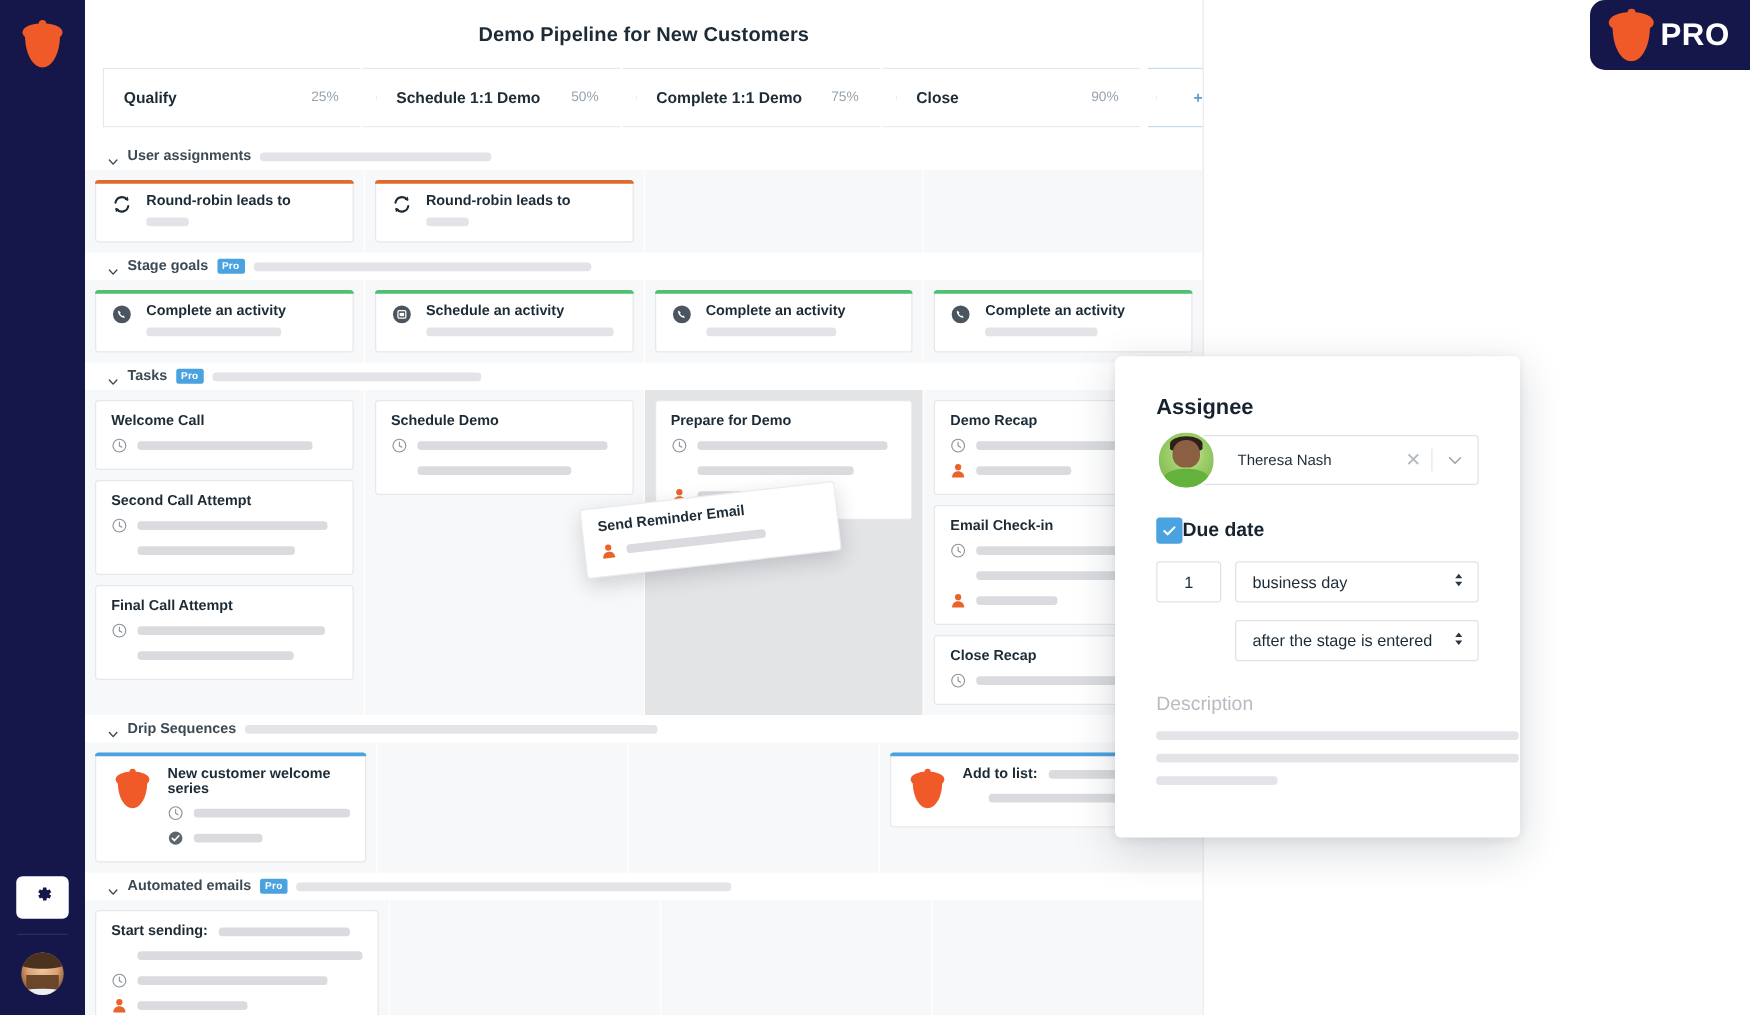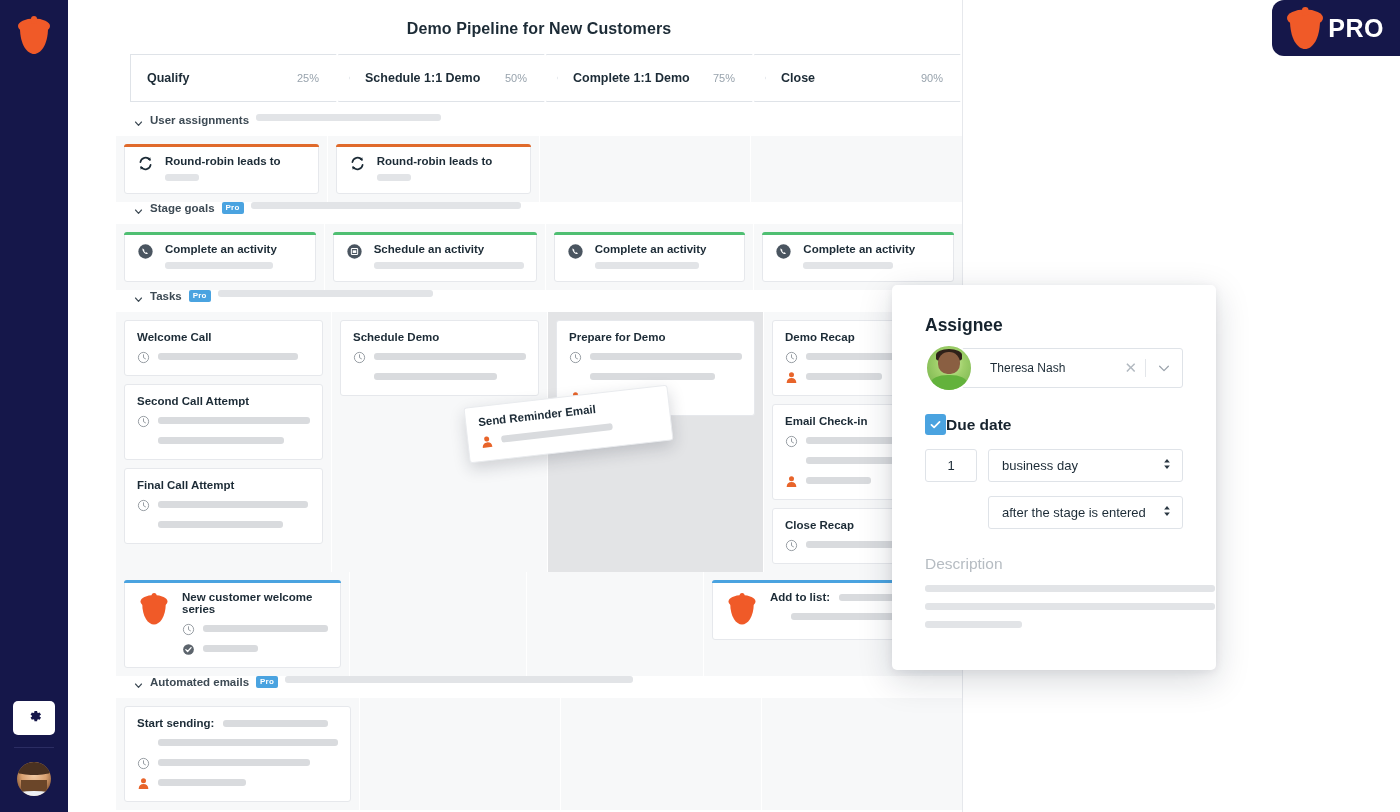--- a/index.html
+++ b/index.html
@@ -41,21 +41,20 @@
   .rail-avatar .collar {
     position:absolute; left:-5%; bottom:-6%; width:110%; height:22%;
     background:#eceff3; border-radius: 50% 50% 0 0;
   }
 
   
   .app {
     position: absolute; left: 68px; top: 0; width: 895px; height: 812px;
     background: #ffffff; border-right: 1px solid #e6e8ec;
     overflow: hidden;
-    padding-left: 48px;
   }
 
   .page-title {
     text-align: center; font-size: 16px; font-weight: 700; color: #1c2b36;
     padding: 20px 0 16px 0; letter-spacing: .1px;
   }
 
   
   .stages { position: relative; height: 48px; margin: 0 14px 0 14px; }
   .stage {
@@ -73,21 +72,21 @@
     position: absolute; top: 0; height: 48px;
     border: 1px solid #a8d4e8; background: #ffffff; color: #5b9bd0;
     font-size: 12.5px; font-weight: 700;
     display: flex; align-items: center; justify-content: center;
     clip-path: polygon(0 0, calc(100% - 16px) 0, 100% 50%, calc(100% - 16px) 100%, 0 100%, 16px 50%);
   }
 
   
   .board { margin-top: 12px; }
   .sec-head {
-    display: flex; align-items: flex-start; gap: 7px;
+    display: flex; align-items: center; gap: 7px;
     padding: 0 0 0 18px; height: 22px;
   }
   .caret { width: 9px; height: 9px; flex: 0 0 auto; }
   .sec-title { font-size: 11.5px; font-weight: 600; color: #3d4a54; white-space: nowrap; }
   .pro-pill {
     font-size: 8px; font-weight: 700; color: #ffffff; background: #4aa3e0;
     border-radius: 2px; padding: 1px 4px 1px 4px; line-height: 1.2;
     letter-spacing: .2px;
   }
   .sec-bar { height: 7px; border-radius: 3px; background: #e2e4e7; }
@@ -496,20 +495,27 @@
               <div class="card-title">Close Recap</div>
               <div class="card-row">
                 <span class="icon-sm"><svg viewBox="0 0 16 16" width="13" height="13">
                     <circle cx="8" cy="8" r="6.3" fill="none" stroke="#8b9299" stroke-width="1.1"></circle>
                     <path d="M8 4.6 L8 8.2 L10.4 9.6" fill="none" stroke="#8b9299" stroke-width="1.1" stroke-linecap="round"></path>
                   </svg></span>
                 <span class="skel" style="width: 152px;"></span>
               </div>
             </div>
           </div>
+        </div>
+        <div class="sec-head">
+          <span class="caret"><svg viewBox="0 0 12 12" width="9" height="9">
+              <path d="M2 4 L6 8.4 L10 4" fill="none" stroke="#3d4a54" stroke-width="1.5" stroke-linecap="round" stroke-linejoin="round"></path>
+            </svg></span>
+          <span class="sec-title">Drip Sequences</span>
+          <span class="sec-bar" style="width: 330px;"></span>
         </div>
         <div class="cols">
           <div class="col">
             <div class="card topbar with-icon" style="--tc: #4aa3e0;">
               <span class="acorn-card-icon" style="width: 34px; height: 36px; flex: 0 0 auto; display: block;"><svg viewBox="0 0 34 36" width="34" height="36">
                   <ellipse cx="17" cy="10.5" rx="13.5" ry="6.4" fill="#f05a28"></ellipse>
                   <rect x="14.6" y="2" width="5" height="7" rx="2.5" fill="#f05a28"></rect>
                   <path d="M5.2 12 C5.2 26 11.2 33.5 17 33.5 C22.8 33.5 28.8 26 28.8 12 Z" fill="#f05a28"></path>
                 </svg></span>
               <div class="body">

